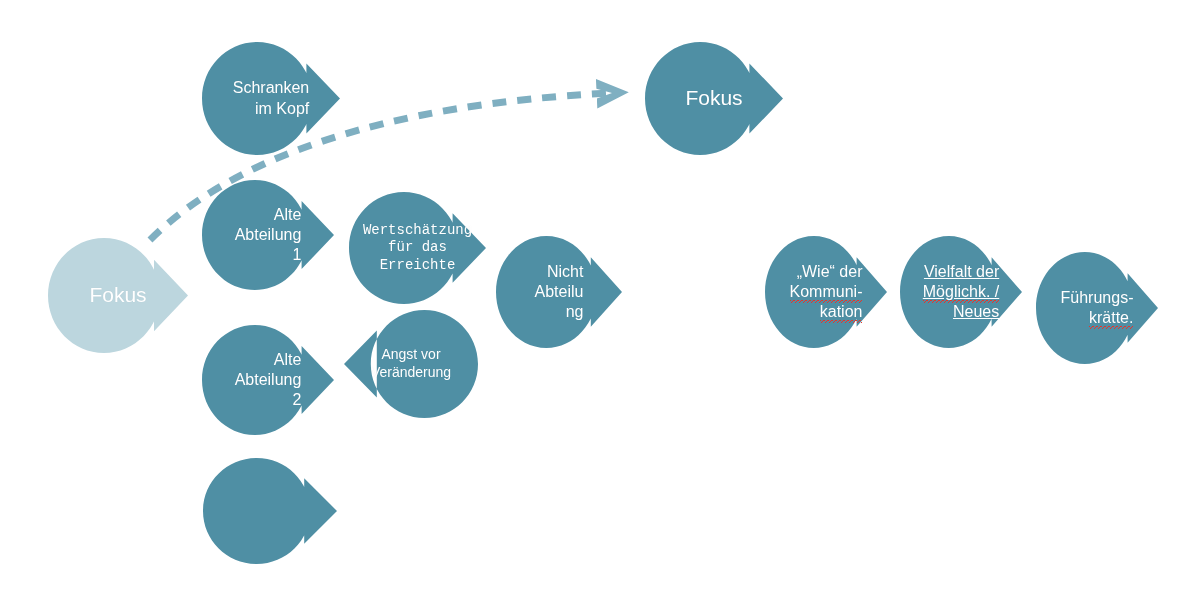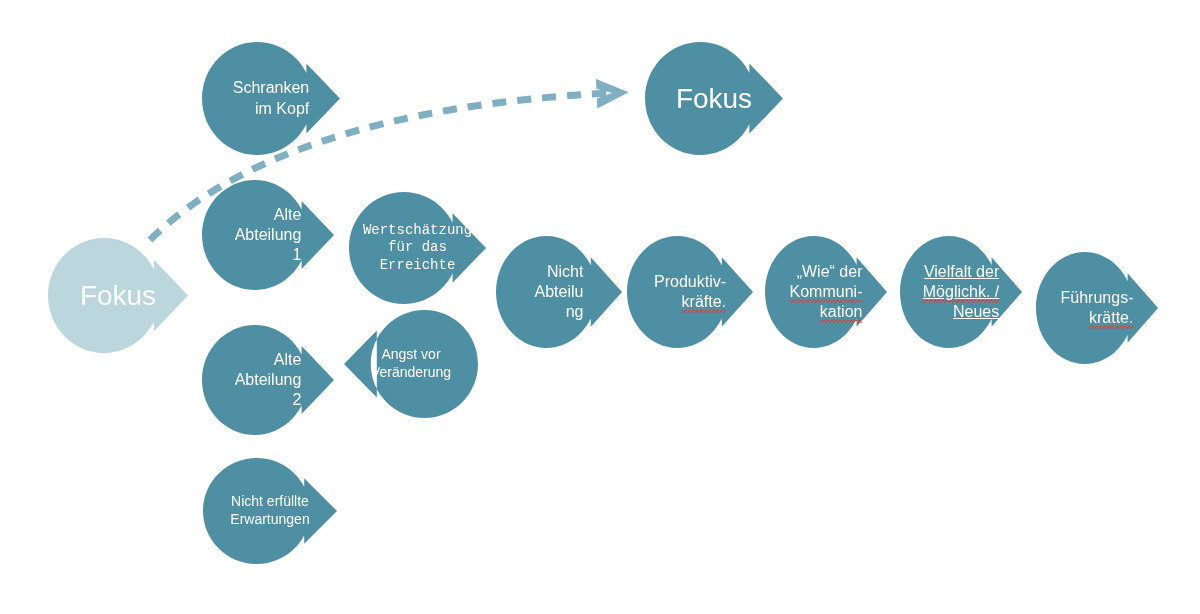--- a/index.html
+++ b/index.html
@@ -54,21 +54,21 @@
   .bubble .bubble-label {
     position: relative;
     z-index: 1;
     display: block;
     white-space: pre-line;
     padding: 0 6px;
     text-shadow: 0 0 1px rgba(0,0,0,.08);
   }
 
   
-  .t-lg  { font-size: 28px; }
+  .t-lg  { font-size: 21px; }
   .t-md  { font-size: 16px; text-align: right; }
   .t-xs  { font-size: 14px; }
 
   
   .sp {
     background-image:
       repeating-linear-gradient(135deg,
         #e8342a 0, #e8342a 1.1px,
         rgba(0,0,0,0) 1.1px, rgba(0,0,0,0) 2.2px);
     background-repeat: repeat-x;
@@ -138,36 +138,28 @@
       <svg class="bubble-shape" viewBox="0 0 134 108">
         <path d="M 80.4 0 C 110.00328 0 134 24.1758 134 54 C 134 83.8242 110.00328 108 80.4 108 C 50.79672000000001 108 26.800000000000004 83.8242 26.800000000000004 54 C 26.800000000000004 24.1758 50.79672000000001 0 80.4 0 Z M 32.800000000000004 20.520000000000003 L 0 54 L 32.800000000000004 87.47999999999999 Z" fill="#4f8fa4" fill-rule="nonzero"></path>
       </svg>
       <span class="bubble-label t-xs">Angst vor
 Veränderung</span>
     </div>
     <div class="bubble" style="left: 203px; top: 458px; width: 134px; height: 106px;">
       <svg class="bubble-shape" viewBox="0 0 134 106">
         <path d="M 53.6 0 C 83.20328 0 107.2 23.728099999999998 107.2 53 C 107.2 82.2719 83.20328 106 53.6 106 C 23.99672 106 0 82.2719 0 53 C 0 23.728099999999998 23.99672 0 53.6 0 Z M 101.2 20.14 L 134 53 L 101.2 85.86 Z" fill="#4f8fa4" fill-rule="nonzero"></path>
       </svg>
-      <span class="bubble-label t-xs">Nicht erfüllte
-Erwartungen</span>
     </div>
     <div class="bubble" style="left: 496px; top: 236px; width: 126px; height: 112px;">
       <svg class="bubble-shape" viewBox="0 0 126 112">
         <path d="M 50.400000000000006 0 C 78.23592000000001 0 100.80000000000001 25.071199999999997 100.80000000000001 56 C 100.80000000000001 86.9288 78.23592000000001 112 50.400000000000006 112 C 22.56408 112 0 86.9288 0 56 C 0 25.071199999999997 22.56408 0 50.400000000000006 0 Z M 94.80000000000001 21.28 L 126 56 L 94.80000000000001 90.72 Z" fill="#4f8fa4" fill-rule="nonzero"></path>
       </svg>
       <span class="bubble-label t-md">Nicht
 Abteilu
 ng</span>
-    </div>
-    <div class="bubble" style="left: 627px; top: 236px; width: 126px; height: 112px;">
-      <svg class="bubble-shape" viewBox="0 0 126 112">
-        <path d="M 50.400000000000006 0 C 78.23592000000001 0 100.80000000000001 25.071199999999997 100.80000000000001 56 C 100.80000000000001 86.9288 78.23592000000001 112 50.400000000000006 112 C 22.56408 112 0 86.9288 0 56 C 0 25.071199999999997 22.56408 0 50.400000000000006 0 Z M 94.80000000000001 21.28 L 126 56 L 94.80000000000001 90.72 Z" fill="#4f8fa4" fill-rule="nonzero"></path>
-      </svg>
-      <span class="bubble-label t-md">Produktiv-<br><span class="sp">kräfte.</span></span>
     </div>
     <div class="bubble" style="left: 765px; top: 236px; width: 122px; height: 112px;">
       <svg class="bubble-shape" viewBox="0 0 122 112">
         <path d="M 48.800000000000004 0 C 75.75224 0 97.60000000000001 25.071199999999997 97.60000000000001 56 C 97.60000000000001 86.9288 75.75224 112 48.800000000000004 112 C 21.84776 112 0 86.9288 0 56 C 0 25.071199999999997 21.84776 0 48.800000000000004 0 Z M 91.60000000000001 21.28 L 122 56 L 91.60000000000001 90.72 Z" fill="#4f8fa4" fill-rule="nonzero"></path>
       </svg>
       <span class="bubble-label t-md">„Wie“ der<br><span class="sp">Kommuni-</span><br><span class="sp">kation</span></span>
     </div>
     <div class="bubble" style="left: 900px; top: 236px; width: 122px; height: 112px; text-decoration: underline;">
       <svg class="bubble-shape" viewBox="0 0 122 112">
         <path d="M 48.800000000000004 0 C 75.75224 0 97.60000000000001 25.071199999999997 97.60000000000001 56 C 97.60000000000001 86.9288 75.75224 112 48.800000000000004 112 C 21.84776 112 0 86.9288 0 56 C 0 25.071199999999997 21.84776 0 48.800000000000004 0 Z M 91.60000000000001 21.28 L 122 56 L 91.60000000000001 90.72 Z" fill="#4f8fa4" fill-rule="nonzero"></path>

